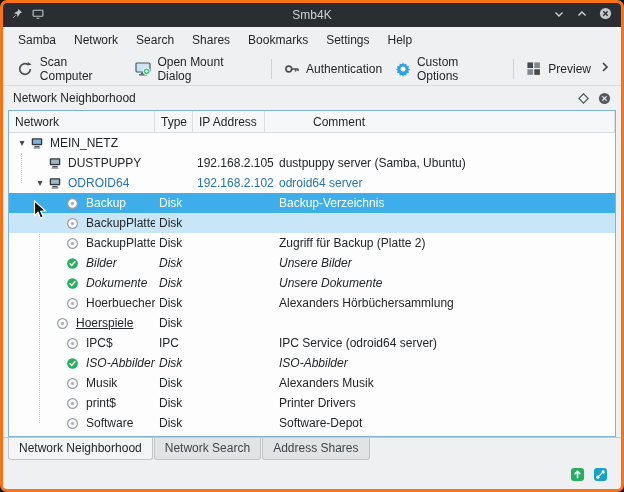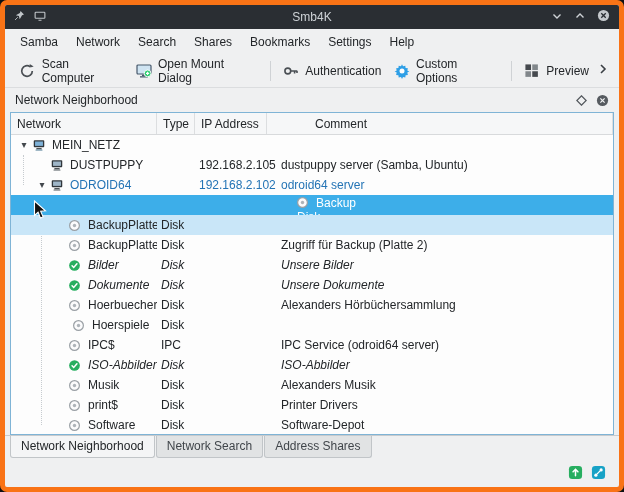--- a/index.html
+++ b/index.html
@@ -7,21 +7,21 @@
   body {
     font-family: "Liberation Sans", "DejaVu Sans", sans-serif;
     font-size: 12px;
     color: var(--text, #232629);
     background: #0e1012;
   }
   .screen { position: relative; width: 624px; height: 492px; background: #0e1012; }
   .window {
     position: absolute; inset: 0;
     border-radius: 7px; overflow: hidden;
-    border: 5px solid #f97316;
+    border: 3px solid #f97316;
     background: var(--window-bg, #eff0f1);
     display: flex; flex-direction: column;
   }
   .titlebar {
     height: 24px; flex: 0 0 auto;
     background: var(--titlebar-bg, #2a2e33);
     display: flex; align-items: center; padding: 0 9px;
     color: #cfd3d7;
   }
   .tb-left { display: flex; gap: 9px; align-items: center; width: 130px; }
@@ -55,21 +55,21 @@
   }
   .thead { display: flex; height: 22px; flex: 0 0 auto; background: var(--header-bg, #f6f7f8); border-bottom: 1px solid #d8dadc; }
   .th { display: flex; align-items: center; padding: 0 6px; border-right: 1px solid #dcdee0; white-space: nowrap; overflow: hidden; }
   .w-name { width: 146px; flex: 0 0 auto; }
   .w-type { width: 38px; flex: 0 0 auto; }
   .w-ip   { width: 72px; flex: 0 0 auto; }
   .w-comment { flex: 1; margin-left: 42px; }
 
   .tbody { position: relative; flex: 1; overflow: hidden; }
   .row { display: flex; height: 20px; align-items: center; position: relative; z-index: 1; }
-  .row.selected { background: var(--selection, #3daee9); color: #ffffff; flex-direction: column; }
+  .row.selected { background: var(--selection, #3daee9); color: #ffffff; }
   .row.selected .label, .row.selected .c-type, .row.selected .c-ip, .row.selected .c-comment { color: #ffffff; }
   .row.highlighted { background: var(--selection-hover, #c9e6f8); }
   .c-name { width: 146px; flex: 0 0 auto; display: flex; align-items: center; white-space: nowrap; overflow: hidden; }
   .c-type { width: 38px; flex: 0 0 auto; padding: 0 4px; white-space: nowrap; }
   .c-ip   { width: 72px; flex: 0 0 auto; padding: 0 4px; white-space: nowrap; }
   .c-comment { flex: 1; padding: 0 14px; white-space: nowrap; overflow: hidden; }
   .expander { width: 14px; flex: 0 0 auto; text-align: center; color: #43484d; font-size: 10px; line-height: 1; }
   .row-icon { width: 15px; height: 15px; margin-right: 6px; flex: 0 0 auto; display: inline-flex; align-items: center; justify-content: center; }
   .row.link .label, .row.link .c-ip, .row.link .c-comment { color: var(--link, #2474b5); }
   .row.mounted .label, .row.mounted .c-type, .row.mounted .c-comment { font-style: italic; }
@@ -359,21 +359,21 @@
                   <circle cx="8" cy="8" r="2.1" fill="#aeb4b9"></circle>
                 </svg>
               </span>
               <span class="label">Hoerbuecher</span>
             </div>
             <div class="c-type">Disk</div>
             <div class="c-ip"></div>
             <div class="c-comment">Alexanders Hörbüchersammlung</div>
           </div>
           <div class="row">
-            <div class="c-name" style="padding-left: 46px;">
+            <div class="c-name" style="padding-left: 32px; text-decoration: underline;">
               <span class="expander"></span>
               <span class="row-icon">
                 <svg width="13" height="13" viewBox="0 0 16 16">
                   <circle cx="8" cy="8" r="6" fill="#fbfbfc" stroke="#9aa0a5" stroke-width="1.5"></circle>
                   <circle cx="8" cy="8" r="2.1" fill="#aeb4b9"></circle>
                 </svg>
               </span>
               <span class="label">Hoerspiele</span>
             </div>
             <div class="c-type">Disk</div>

